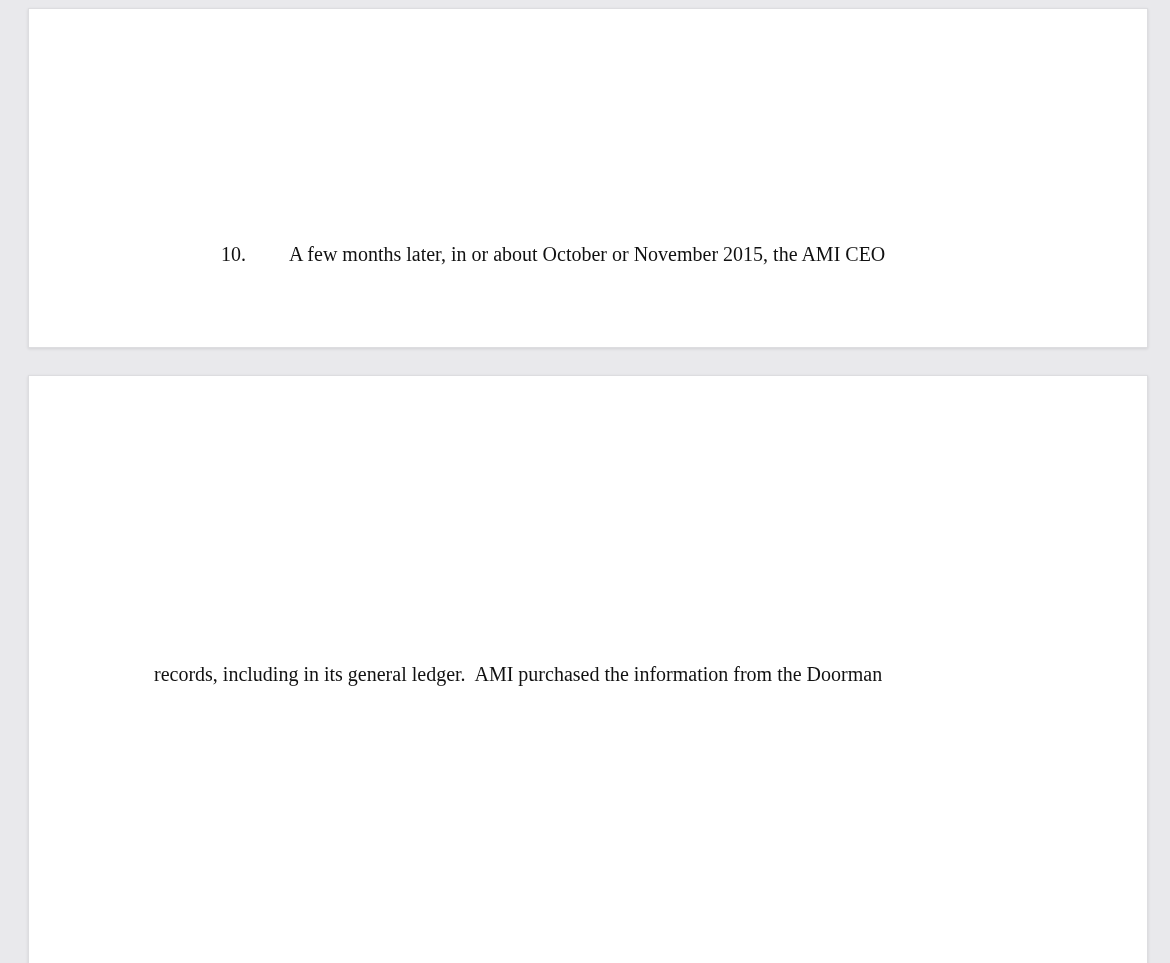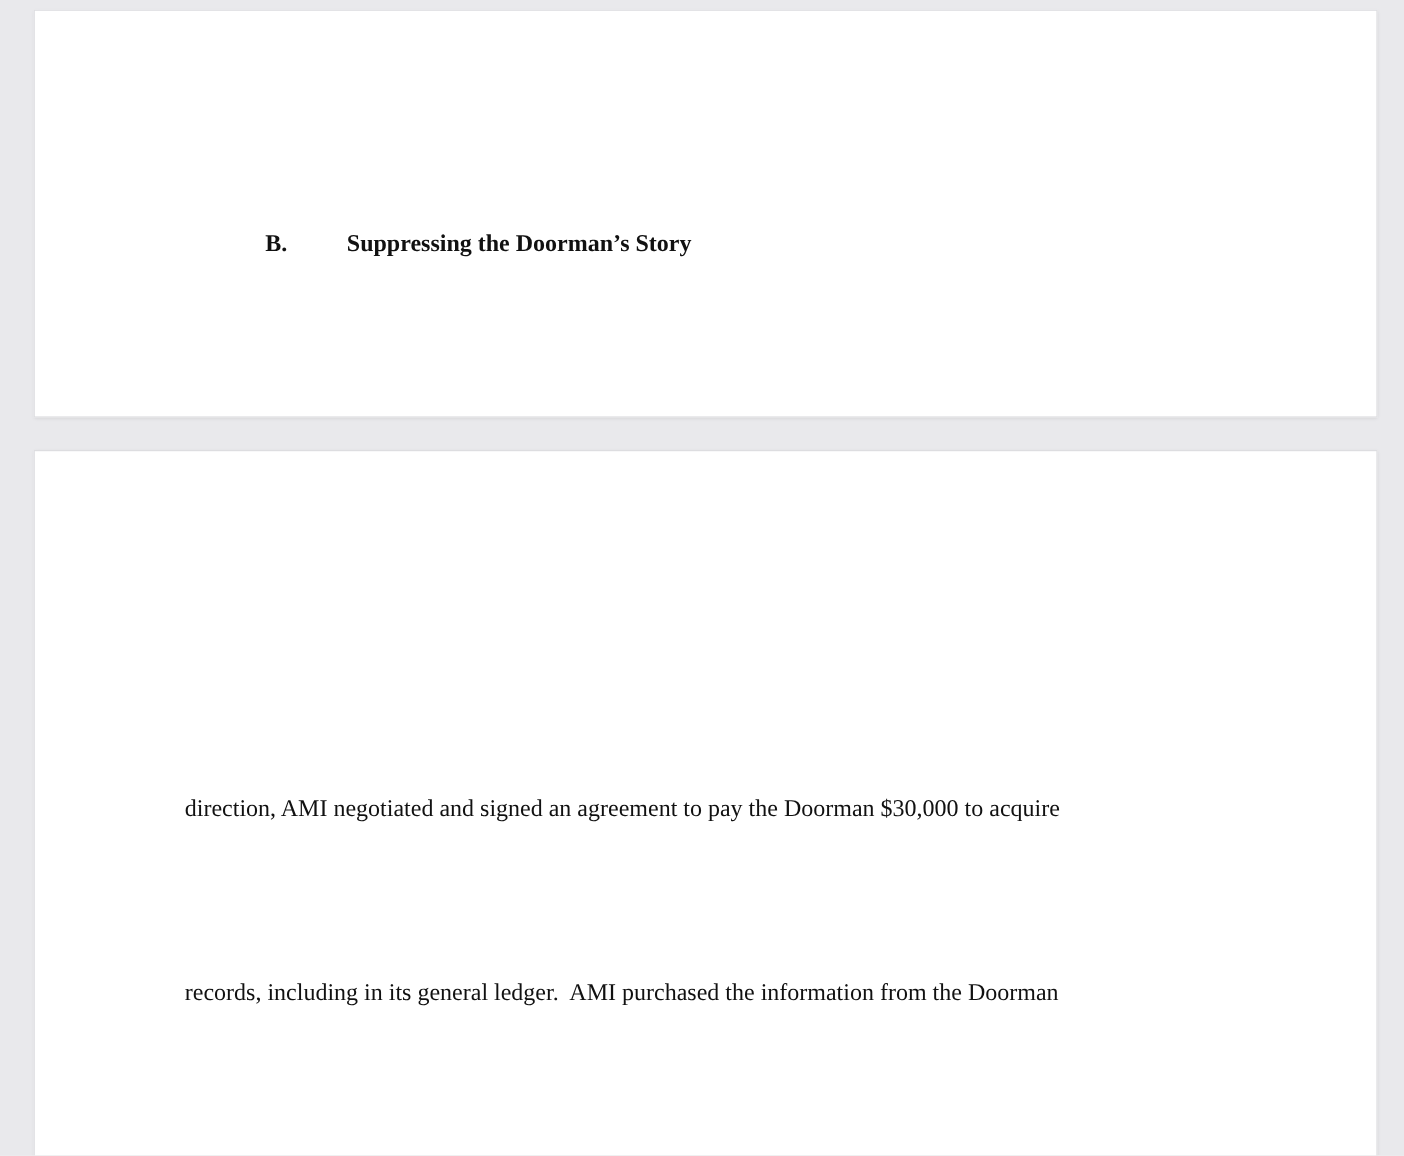--- a/index.html
+++ b/index.html
@@ -45,36 +45,34 @@
   .heading-row .para-num { font-weight: bold; }
 </style>
 </head>
 <body>
 
 <div class="viewport">
 
   <div class="page page-1">
     <div class="text-block">
 
-      <div class="doc-line first-line heading-row"><span class="para-num">B.</span><span>Suppressing the Doorman’s Story</span></div>
 
       <div class="doc-line first-line"><span class="para-num">10.</span><span>A few months later, in or about October or November 2015, the AMI CEO</span></div>
 
       <div class="doc-line">learned that a former Trump Tower doorman (the “Doorman”) was trying to sell information</div>
       <div class="doc-line">regarding a child that the Defendant had allegedly fathered out of wedlock.  At the AMI CEO’s</div>
 
       
 
     </div>
   </div>
 
   <div class="page page-2">
     <div class="text-block">
 
-      <div class="doc-line">direction, AMI negotiated and signed an agreement to pay the Doorman $30,000 to acquire</div>
       <div class="doc-line">records, including in its general ledger.  AMI purchased the information from the Doorman</div>
       
       
 
       
 
       
       
       
 

